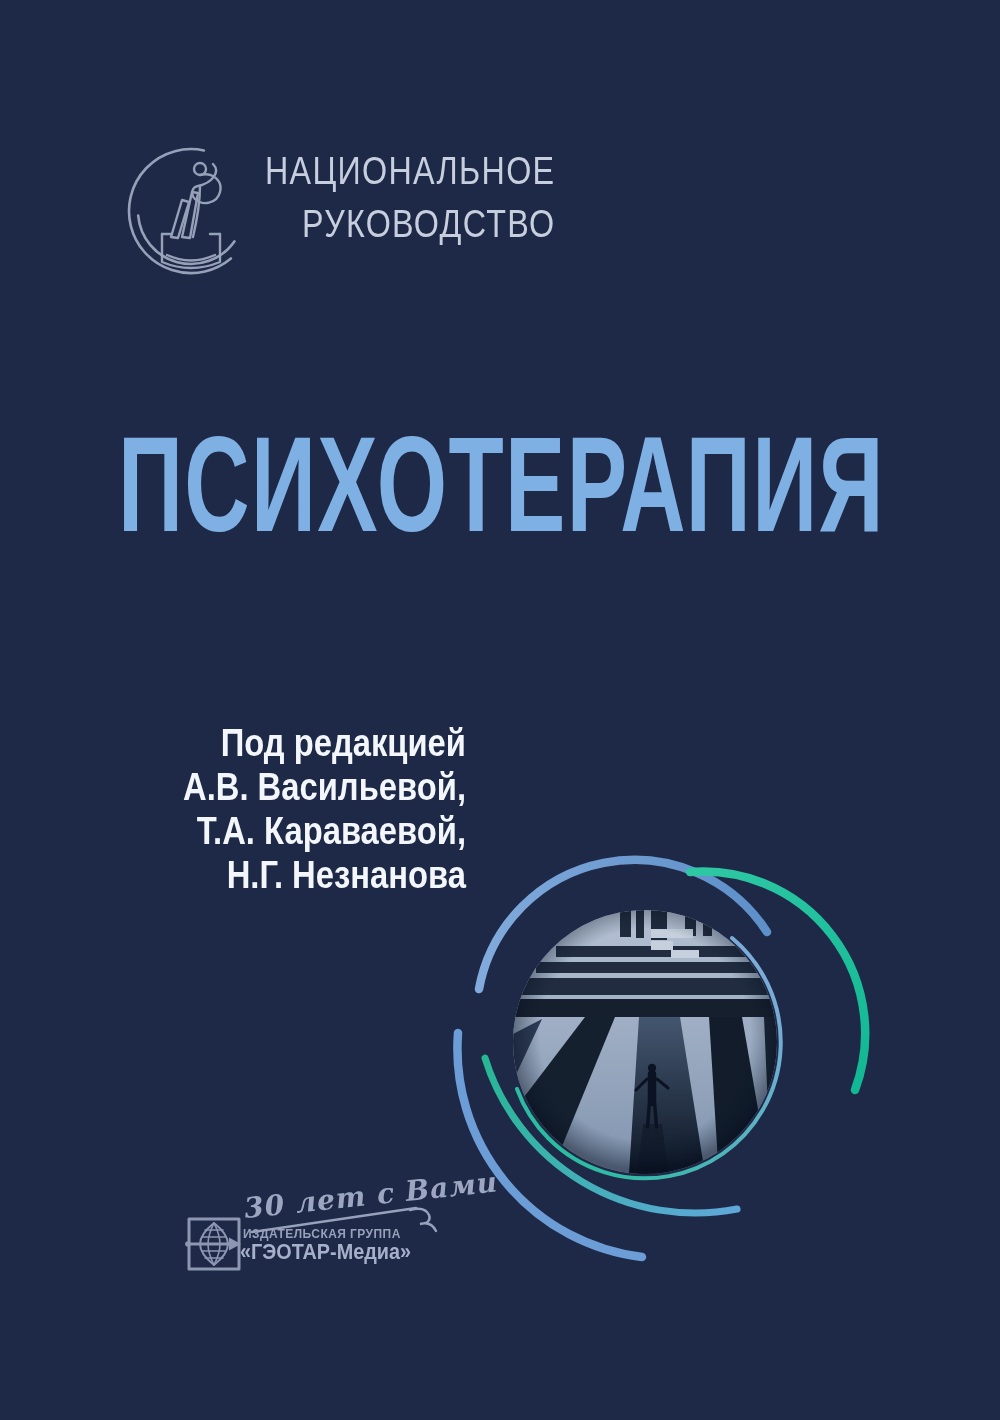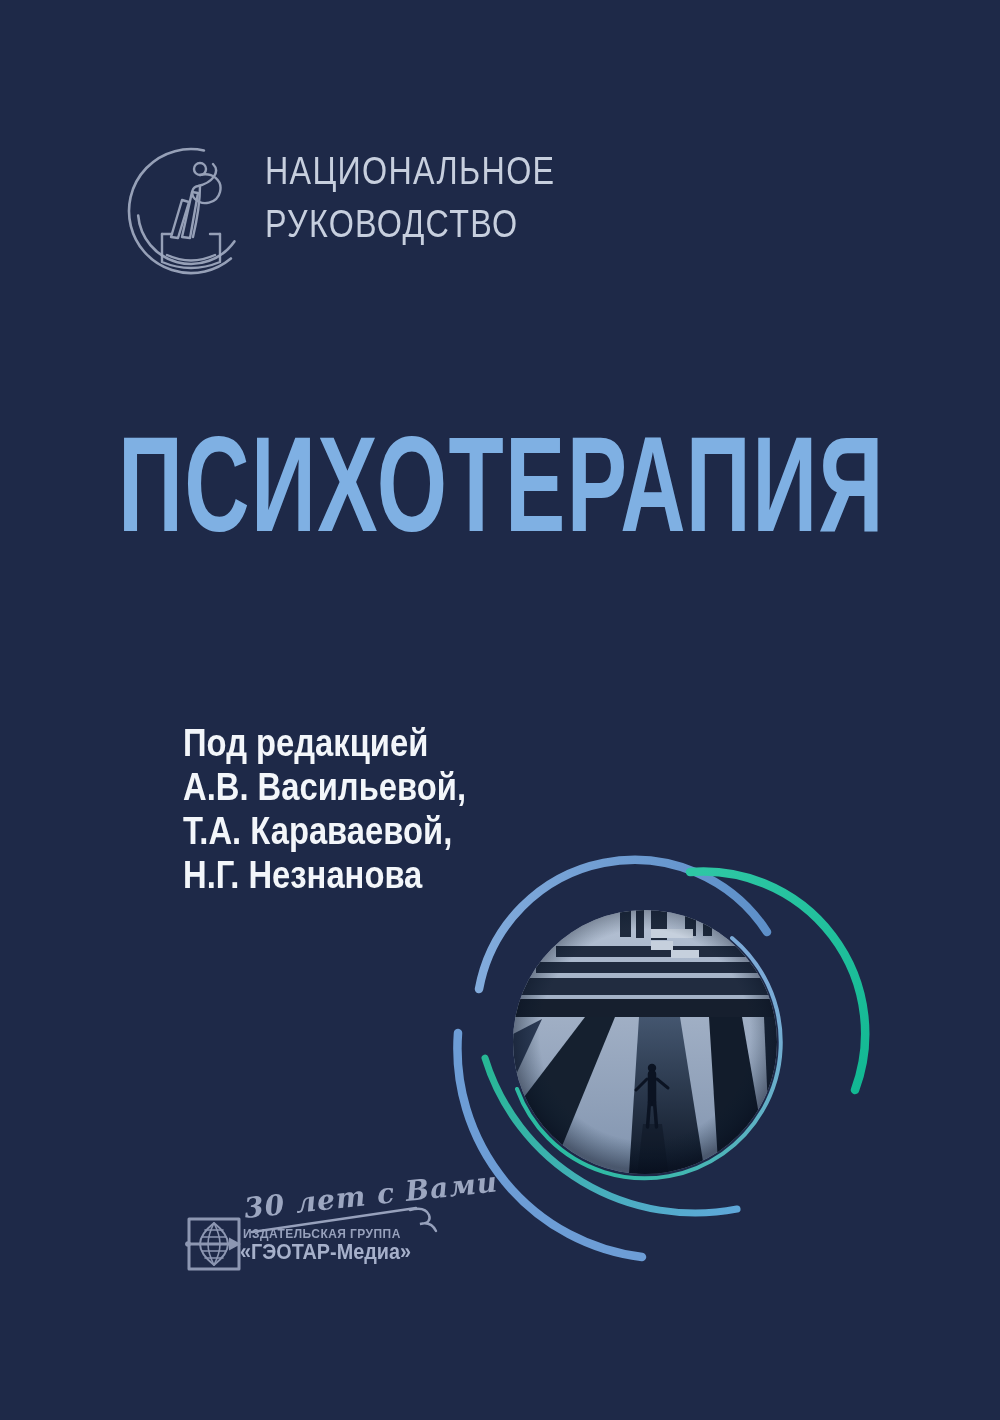--- a/index.html
+++ b/index.html
@@ -1,19 +1,20 @@
 <!DOCTYPE html>
 <html><head>
 <meta charset="utf-8">
 <style>
   html,body{margin:0;padding:0;background:#10182e;}
   .cover{
     position:relative; width:1000px; height:1420px; overflow:hidden;
     background:#1e2948;
     font-family:"Liberation Sans", sans-serif;
+    text-align:right;
   }
   .series-logo{position:absolute; left:122px; top:142px; width:138px; height:138px;}
   .series-wordmark{
     position:absolute; left:265px; top:145px;
     color:#c7cfde; font-size:38px; line-height:53px; font-weight:400;
     letter-spacing:1.5px; white-space:nowrap;
     transform:scaleX(0.85); transform-origin:left top;
   }
   .book-title{
     position:absolute; left:118px; top:417px; margin:0;

